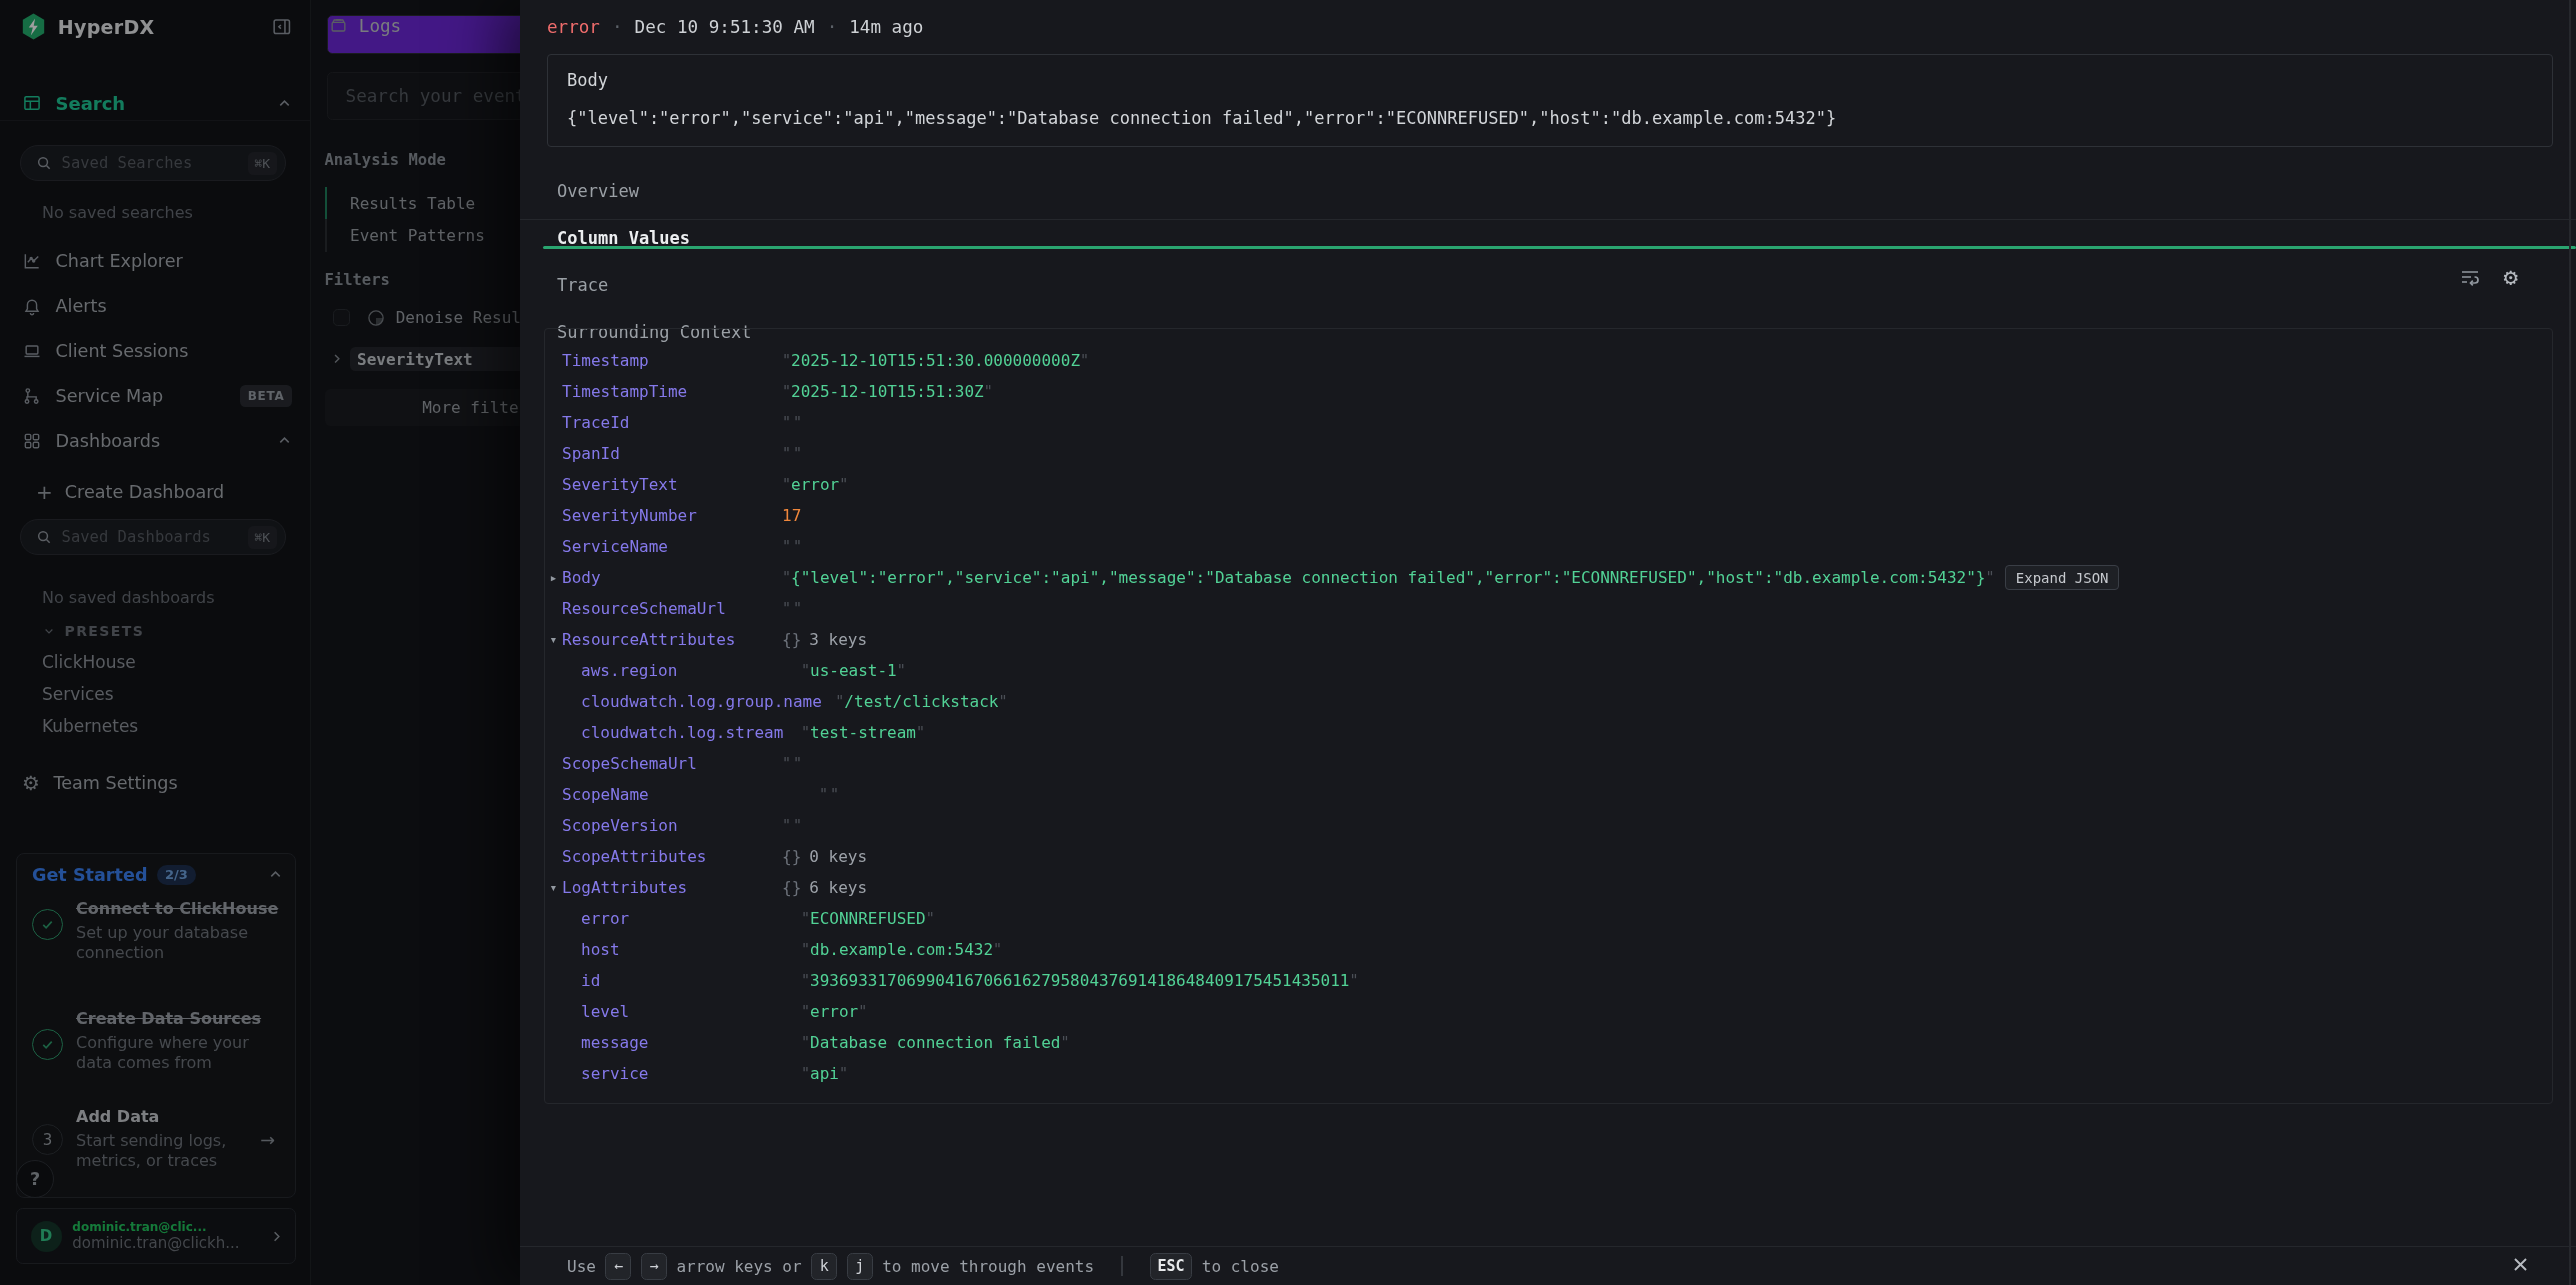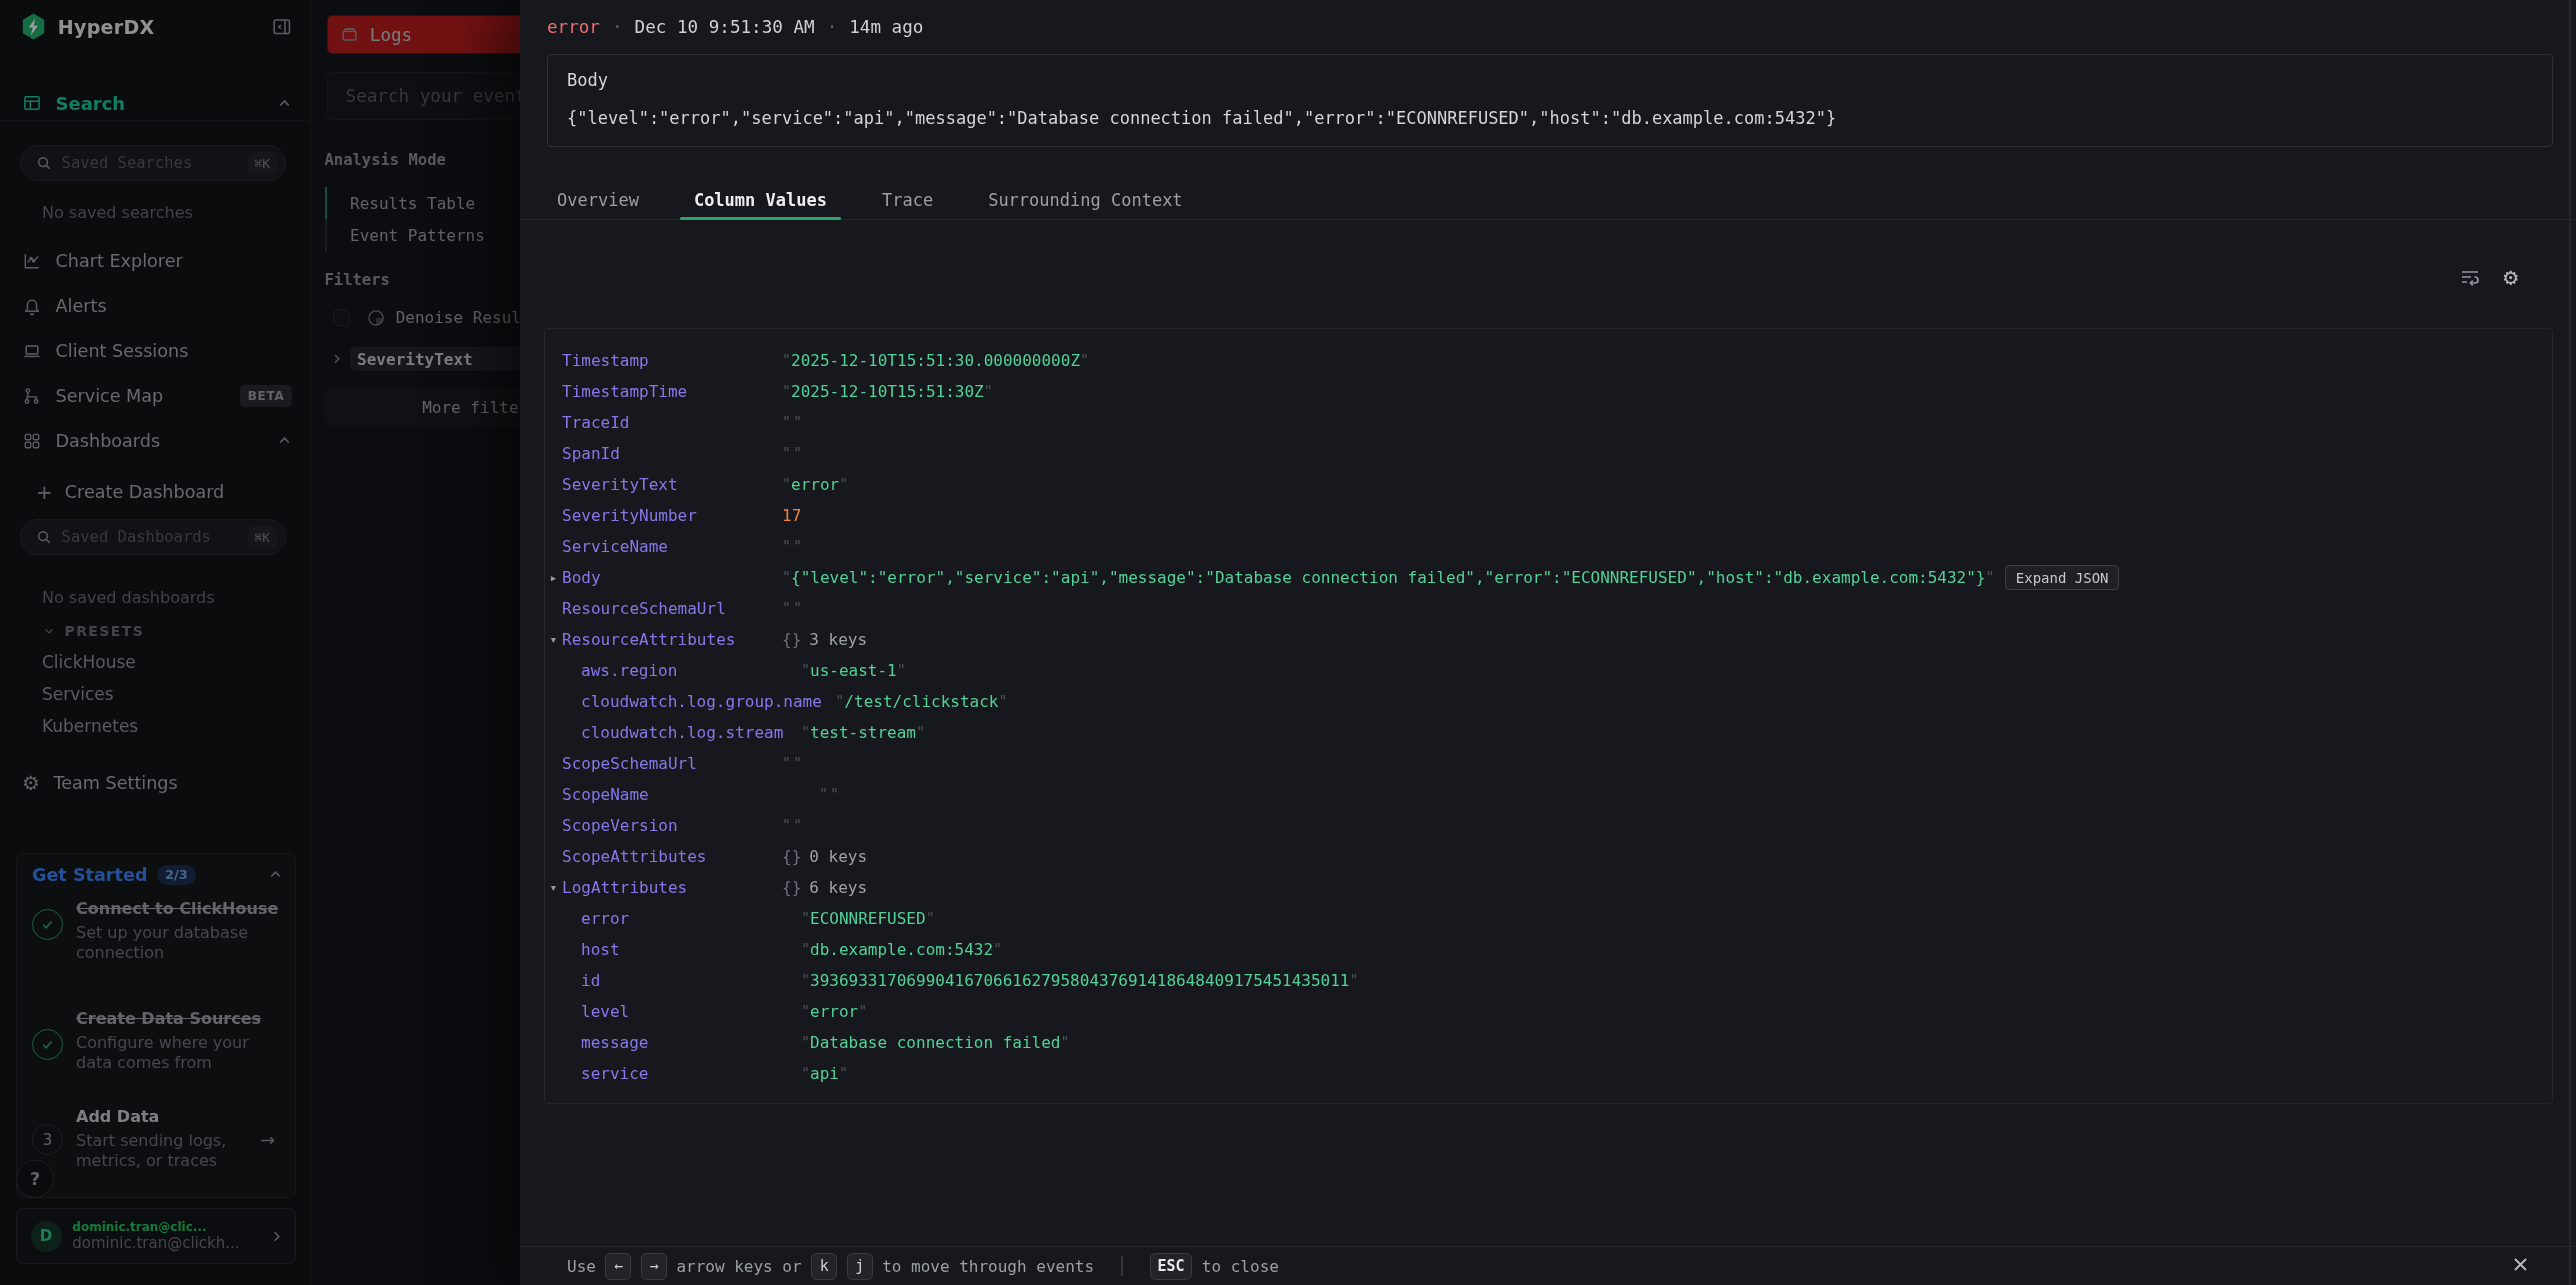--- a/index.html
+++ b/index.html
@@ -54,21 +54,21 @@
   .gs-arrow{position:absolute;right:20px;font-size:17.6px;color:#8a9098;}
   .help-btn{position:absolute;left:16px;top:1160px;width:38px;height:38px;border-radius:50%;border:1.4px solid #2e3238;background:#111316;color:#9aa0a6;font-size:17.6px;font-weight:bold;display:flex;align-items:center;justify-content:center;z-index:12;}
   .user-box{position:absolute;left:16px;top:1208px;width:280px;height:56px;border:0.7px solid #272a30;border-radius:6.8px;display:flex;align-items:center;padding:0 10.8px 0 13.5px;background:#14161a;}
   .avatar{width:31px;height:31px;border-radius:50%;background:#15362a;color:#35c98a;font-weight:bold;font-size:15px;display:flex;align-items:center;justify-content:center;}
   .user-meta{margin-left:10.8px;flex:1;min-width:0;}
   .user-name{font-size:12px;font-weight:bold;color:#22c55e;white-space:nowrap;}
   .user-email{font-size:15px;color:#6d727a;white-space:nowrap;}
 
   
   .filter-panel{position:absolute;left:311px;top:0;width:378px;height:1285px;background:#14161a;}
-  .logs-btn{position:absolute;left:16px;top:15px;width:268px;height:39px;border:0.7px solid #2a2d33;background:#b91c1c;border-radius:5.4px;display:flex;align-items:center;padding-left:12px;color:#b6bac0;}
+  .logs-btn{position:absolute;left:16px;top:15px;width:268px;height:39px;border:0.7px solid #2a2d33;background:#6d28d9;border-radius:5.4px;display:flex;align-items:flex-start;padding-left:1px;color:#b6bac0;}
   .logs-btn .lbl{margin-left:10.8px;font-size:17.6px;color:#c3c7cc;}
   .evt-search{position:absolute;left:16px;top:72px;width:268px;height:48px;border:0.7px solid #222429;background:#17191d;border-radius:5.4px;display:flex;align-items:center;padding-left:17.6px;}
   .evt-search .ph{font-size:17.6px;color:#565b62;}
   .panel-label{position:absolute;left:13.5px;height:20px;display:flex;align-items:center;font-size:15.5px;font-weight:bold;color:#8c929a;}
   .mode-indicator{position:absolute;left:13.5px;top:187px;width:2.7px;height:65px;background:#2b2e32;}
   .mode-indicator .active-seg{position:absolute;left:0;top:0;width:2.7px;height:32px;background:#20805c;}
   .mode-items{position:absolute;left:39px;top:187px;}
   .mode-item{height:32px;display:flex;align-items:center;font-size:16px;color:#9ba0a7;cursor:pointer;}
   .denoise-row{position:absolute;left:21.6px;top:300px;height:35px;display:flex;align-items:center;}
   .checkbox{width:17.6px;height:17.6px;border-radius:4.7px;border:1.4px solid #2b2e34;background:#17191d;}
@@ -84,21 +84,21 @@
 
   
   .modal{position:absolute;left:520px;top:0;width:2056px;height:1285px;background:#17181d;z-index:30;box-shadow:-20px 0 54px rgba(0,0,0,.55);}
   .m-header{position:absolute;left:27px;top:15px;height:24px;display:flex;align-items:center;gap:12px;font-size:17.6px;}
   .m-header .sev{color:var(--severity-error);}
   .m-header .dot{color:#5c6168;}
   .m-header .ts,.m-header .age{color:#ced1d5;}
   .body-card{position:absolute;left:27px;right:23px;top:54px;height:93px;border:0.7px solid #2e3137;border-radius:4px;}
   .body-card .blabel{position:absolute;left:19px;top:15px;font-size:17px;color:#d2d5d9;}
   .body-card .bjson{position:absolute;left:19px;top:53px;right:13.5px;font-size:17px;color:#d2d5d9;white-space:nowrap;overflow:hidden;}
-  .m-tabs{position:absolute;left:0;right:0;top:181px;height:39px;border-bottom:1.4px solid #25272c;display:flex;align-items:stretch;padding-left:23px;gap:27px;}
+  .m-tabs{position:absolute;left:0;right:0;top:181px;height:39px;border-bottom:1.4px solid #25272c;display:flex;align-items:stretch;padding-left:23px;gap:27px;flex-direction:column;}
   .m-tab{position:relative;display:flex;align-items:center;padding:0 14px;font-size:17px;color:#9ba0a6;cursor:pointer;}
   .m-tab.active{color:#eceef0;font-weight:bold;}
   .m-tab.active::after{content:"";position:absolute;left:0;right:0;bottom:-1.4px;height:3.4px;border-radius:2px;background:var(--tab-underline);}
   .prop-search{position:absolute;left:24px;top:259px;width:539px;height:39px;background:#202228;border-radius:4px;display:flex;align-items:center;padding-left:12px;color:#6b7077;}
   .prop-search .ph{margin-left:9.5px;font-size:16px;color:#6b7077;}
   .toolbar-icons{position:absolute;right:58px;top:265px;display:flex;align-items:center;gap:21.6px;color:#b4b8be;}
   .gear-glyph-lg{font-size:24px;line-height:24px;color:#b4b8be;}
 
   .prop-table{position:absolute;left:24px;top:328px;width:2009px;height:776px;border:0.7px solid #25272c;border-radius:4px;overflow:hidden;padding-top:16px;}
   .prow{height:31px;display:flex;align-items:center;font-size:16px;font-family:"DejaVu Sans Mono","Liberation Mono",monospace;}

